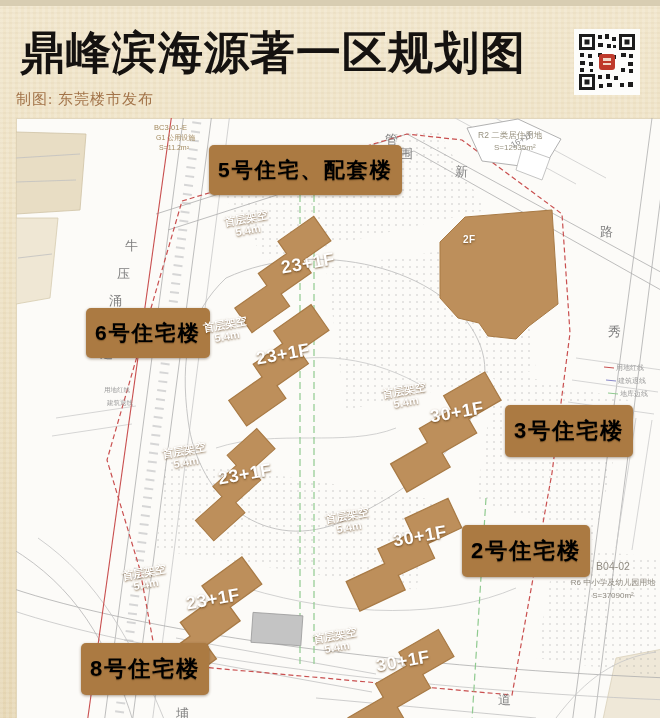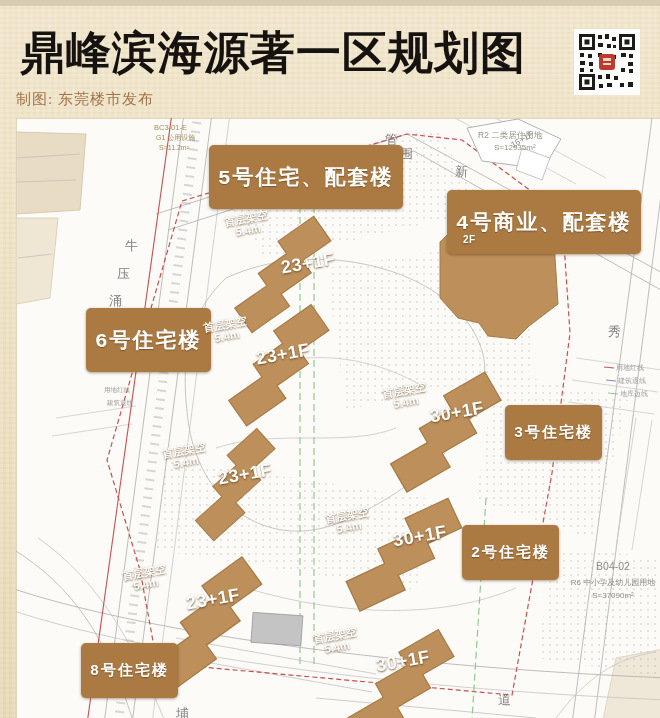--- a/index.html
+++ b/index.html
@@ -15,26 +15,26 @@
     font-size:45px;letter-spacing:1px;color:#151210;line-height:1.05;}
   .credit{position:absolute;left:16px;top:84px;font-family:"Liberation Serif","DejaVu Serif",serif;
     font-size:15px;color:#a3744a;letter-spacing:1px;}
   .qr{position:absolute;left:576px;top:25px;width:62px;height:62px;background:#fdfdfb;
     box-shadow:0 0 0 2px #fdfdfb;}
   
   .map{position:absolute;left:16px;top:112px;width:652px;height:606px;background:#fcfbf8;
     box-shadow:0 0 0 1px #e2d7bd inset;}
   .map svg{position:absolute;left:0;top:0;}
   
-  .tag{position:absolute;background:#ab7a42;color:#ffffff;
-    font-family:Liberation Mono, monospace;font-weight:700;
-    border-radius:5px;padding:18px 9px;white-space:nowrap;letter-spacing:2px;
+  .tag{position:absolute;background:#ab7a42;color:#000000;
+    font-family:Liberation Sans, sans-serif;font-weight:700;
+    border-radius:5px;padding:11px 9px;white-space:nowrap;letter-spacing:2px;
     box-shadow:0 1px 3px rgba(70,45,15,.45);text-shadow:0 1px 1px rgba(80,50,15,.5);}
   .tag.big{font-size:21px;}
-  .tag.sm{font-size:15px;}
+  .tag.sm{font-size:22px;}
   
   .stilt{position:absolute;color:#fff;font-weight:700;font-size:11px;line-height:1.1;
     text-align:center;transform:rotate(-10deg);text-shadow:0 1px 2px rgba(95,60,20,.75);}
   .floors{position:absolute;color:#fff;font-weight:800;font-size:18px;font-style:normal;
     transform:rotate(-10deg);letter-spacing:.5px;text-shadow:0 1px 2px rgba(95,60,20,.8);}
   .floors.flat{transform:rotate(0deg);font-size:10px;}
 </style>
 </head>
 <body>
 <div class="page">
@@ -213,21 +213,20 @@
         <text x="584" y="118">路</text>
         <text x="592" y="218">秀</text>
         <text x="120" y="562">天</text>
         <text x="160" y="600">埔</text>
         <text x="482" y="586">道</text>
       </g>
     </svg>
   </div>
 
   <div class="tag big" style="left:209px;top:139px;">5号住宅、配套楼</div>
-  <div class="tag big" style="left:447px;top:184px;">4号商业、配套楼</div>
   <div class="tag big" style="left:86px;top:302px;">6号住宅楼</div>
   <div class="tag sm" style="left:505px;top:399px;">3号住宅楼</div>
   <div class="tag sm" style="left:462px;top:519px;">2号住宅楼</div>
   <div class="tag sm" style="left:81px;top:637px;text-align:right;">8号住宅楼</div>
 
   <div class="stilt" style="left:225px;top:206px;">
     <span>首层架空</span><br>
     <span>5.4m</span>
   </div>
   <div class="stilt" style="left:204px;top:312px;">

